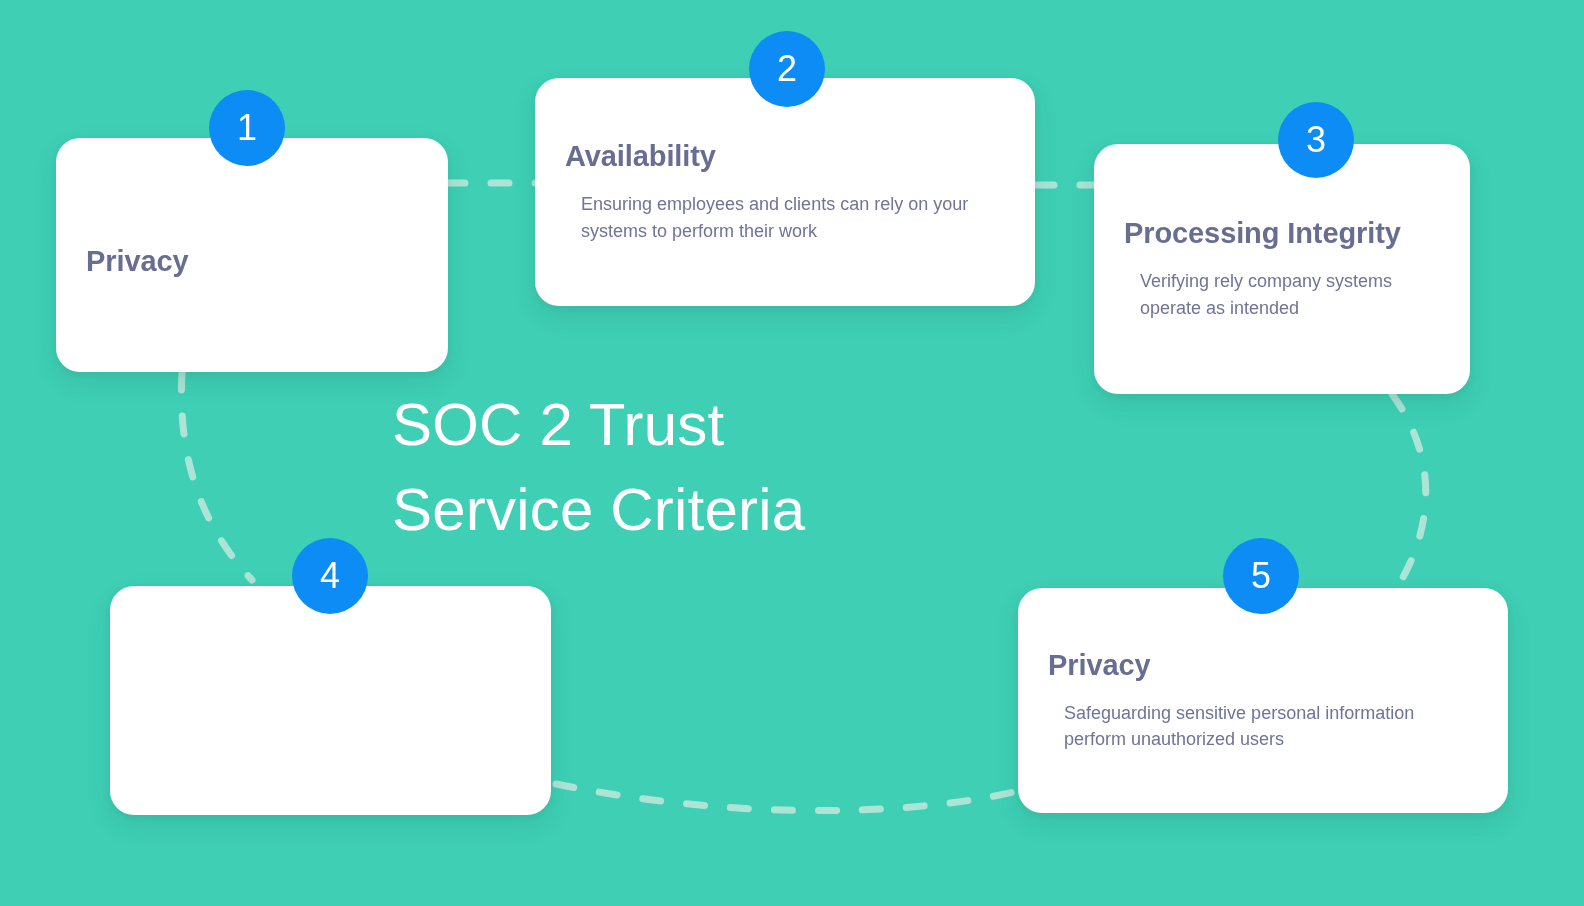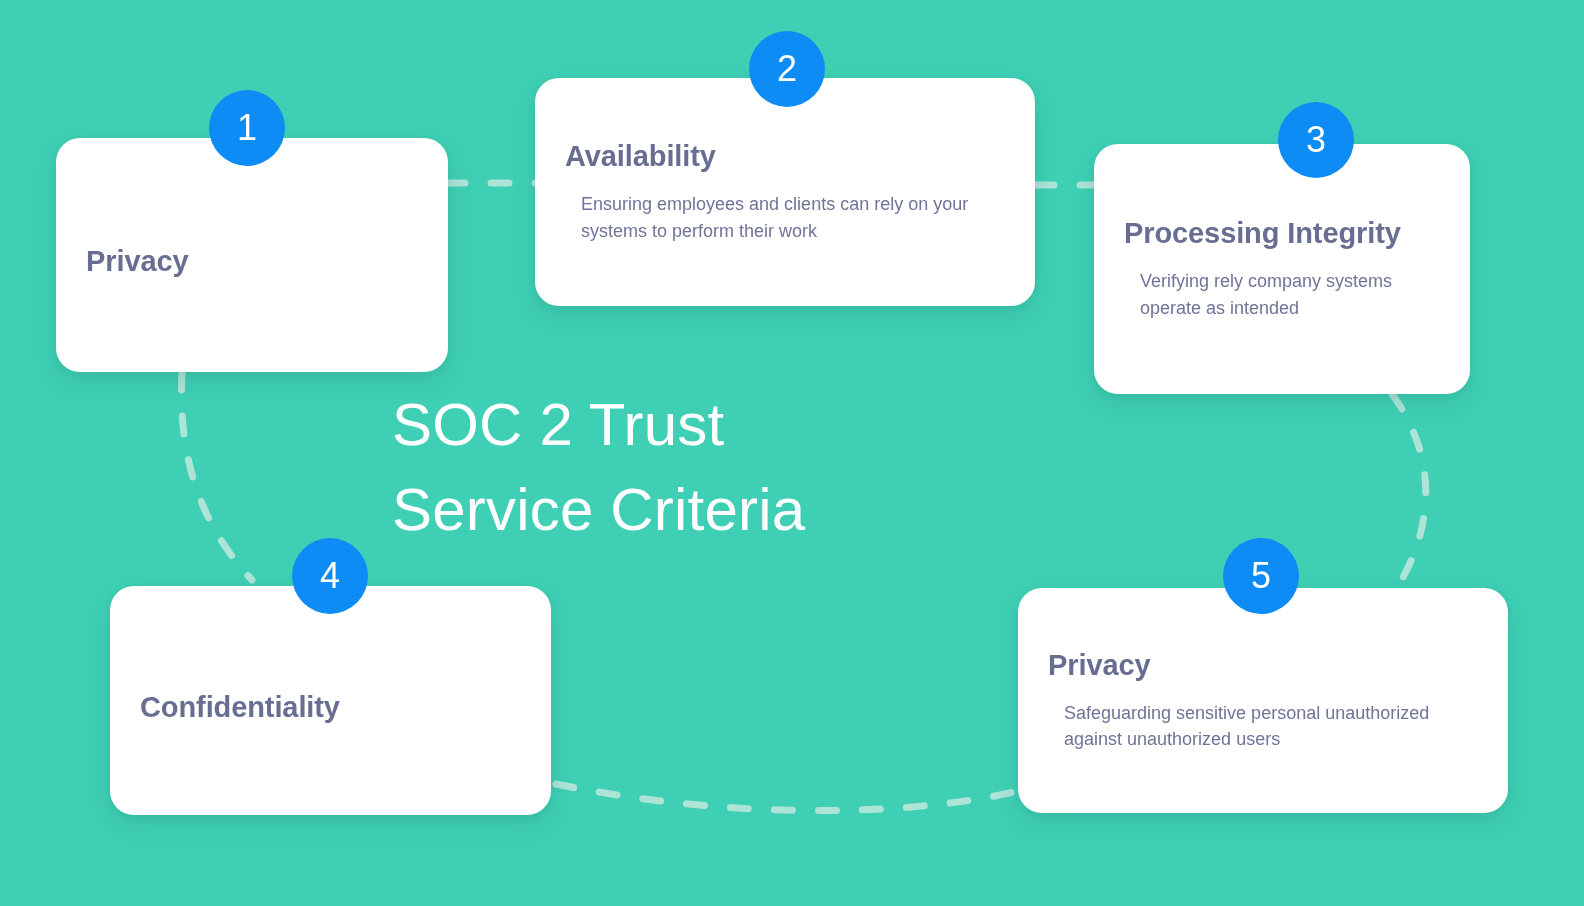--- a/index.html
+++ b/index.html
@@ -141,23 +141,22 @@
   </div>
   <div class="badge" id="badge-2">2</div>
 
   <div class="card" id="card-3">
     <div class="card-title">Processing Integrity</div>
     <div class="card-desc">Verifying rely company systems operate as intended</div>
   </div>
   <div class="badge" id="badge-3">3</div>
 
   <div class="card" id="card-4">
-    <div class="card-title">Confidentiality</div>
   </div>
   <div class="badge" id="badge-4">4</div>
 
   <div class="card" id="card-5">
     <div class="card-title">Privacy</div>
-    <div class="card-desc">Safeguarding sensitive personal unauthorized against unauthorized users</div>
+    <div class="card-desc">Safeguarding sensitive personal information perform unauthorized users</div>
   </div>
   <div class="badge" id="badge-5">5</div>
 
 </div>
 
 </body></html>

